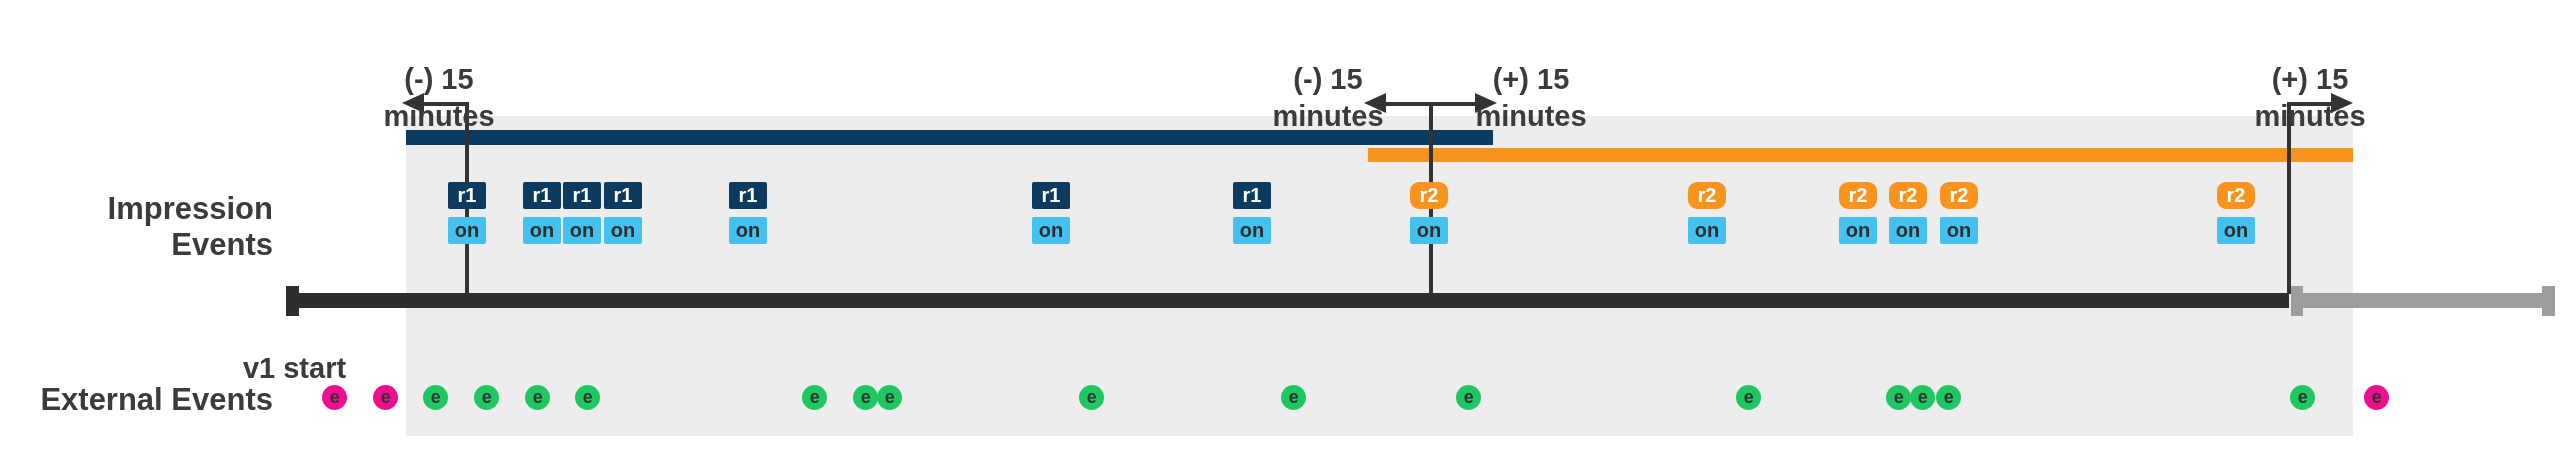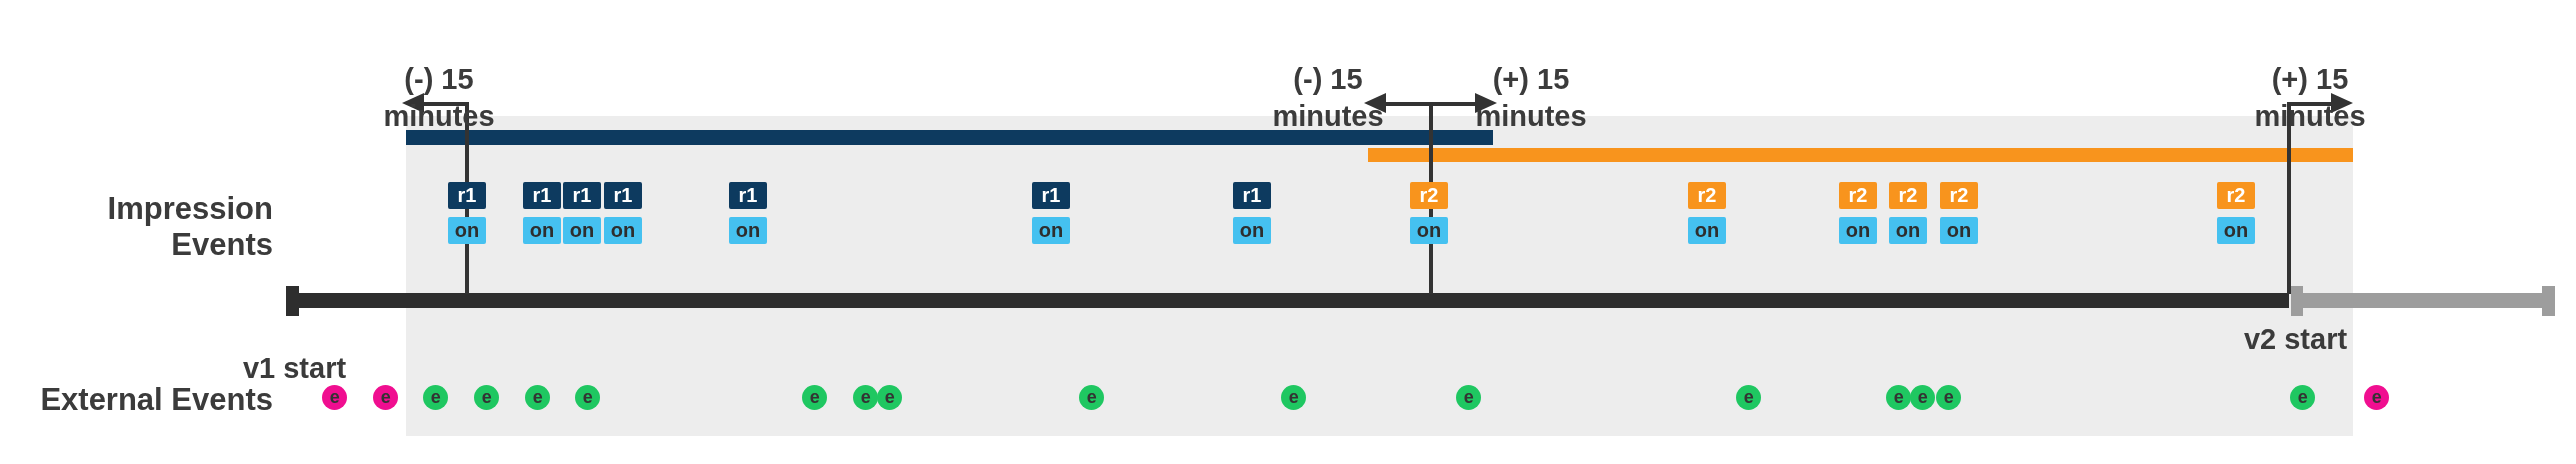--- a/index.html
+++ b/index.html
@@ -29,21 +29,21 @@
   .tl-bar{position:absolute;top:293px;height:15px;z-index:3;}
   .tl-bar.active{background:var(--timeline_active);}
   .tl-bar.future{background:var(--timeline_future);}
   .tl-tick{position:absolute;top:286px;height:30px;z-index:3;}
   .tl-tick.active{background:var(--timeline_active);}
   .tl-tick.future{background:var(--timeline_future);}
   .tl-label{position:absolute;top:323px;width:207px;text-align:center;font-size:29px;font-weight:600;color:var(--text);z-index:5;}
   .imp-col{position:absolute;top:182px;width:38px;z-index:5;}
   .tag{width:38px;height:27px;display:flex;align-items:center;justify-content:center;font-size:20px;font-weight:600;border-radius:1.9px;}
   .tag.r1{background:var(--r1);color:#ffffff;}
-  .tag.r2{background:var(--r2);color:#ffffff;}
+  .tag.r2{background:var(--r2);color:#ffffff;border-radius:9px;}
   .onblk{margin-top:7.5px;width:38px;height:27px;display:flex;align-items:center;justify-content:center;font-size:20px;font-weight:600;background:var(--on);color:#2e2e2e;border-radius:1.9px;}
   .ext-ev{
     position:absolute;top:385px;width:25.4px;height:25.4px;border-radius:50%;
     display:flex;align-items:center;justify-content:center;
     font-size:18px;font-weight:600;color:#333333;z-index:5;
   }
   .ext-ev.inside{background:var(--external_inside);}
   .ext-ev.outside{background:var(--external_outside);}
 </style>
 </head>
@@ -80,21 +80,20 @@
   <div class="row-label ext">External Events</div>
   <div class="row-label imp">Impression Events</div>
 
   <div class="tl-tick active" id="v1tick" style="left: 286px; width: 13px;"></div>
   <div class="tl-bar active" id="tlactive" style="left: 286px; width: 2003px;"></div>
   <div class="tl-tick future" id="v2tick" style="left: 2291px; width: 12.2px;"></div>
   <div class="tl-bar future" id="tlfuture" style="left: 2303px; width: 239px;"></div>
   <div class="tl-tick future" id="endtick" style="left: 2542px; width: 13px;"></div>
 
   <div class="tl-label" id="v1label" style="left: 191px; width: 207px; margin-top: 29px;">v1 start</div>
-  <div class="tl-label" id="v2label" style="left: 2192px; width: 207px;">v2 start</div>
 
   <div id="impressions">
       <div class="imp-col" style="left: 448px;">
         <div class="tag r1">r1</div>
         <div class="onblk">on</div>
       </div>
       <div class="imp-col" style="left: 523px;">
         <div class="tag r1">r1</div>
         <div class="onblk">on</div>
       </div>

